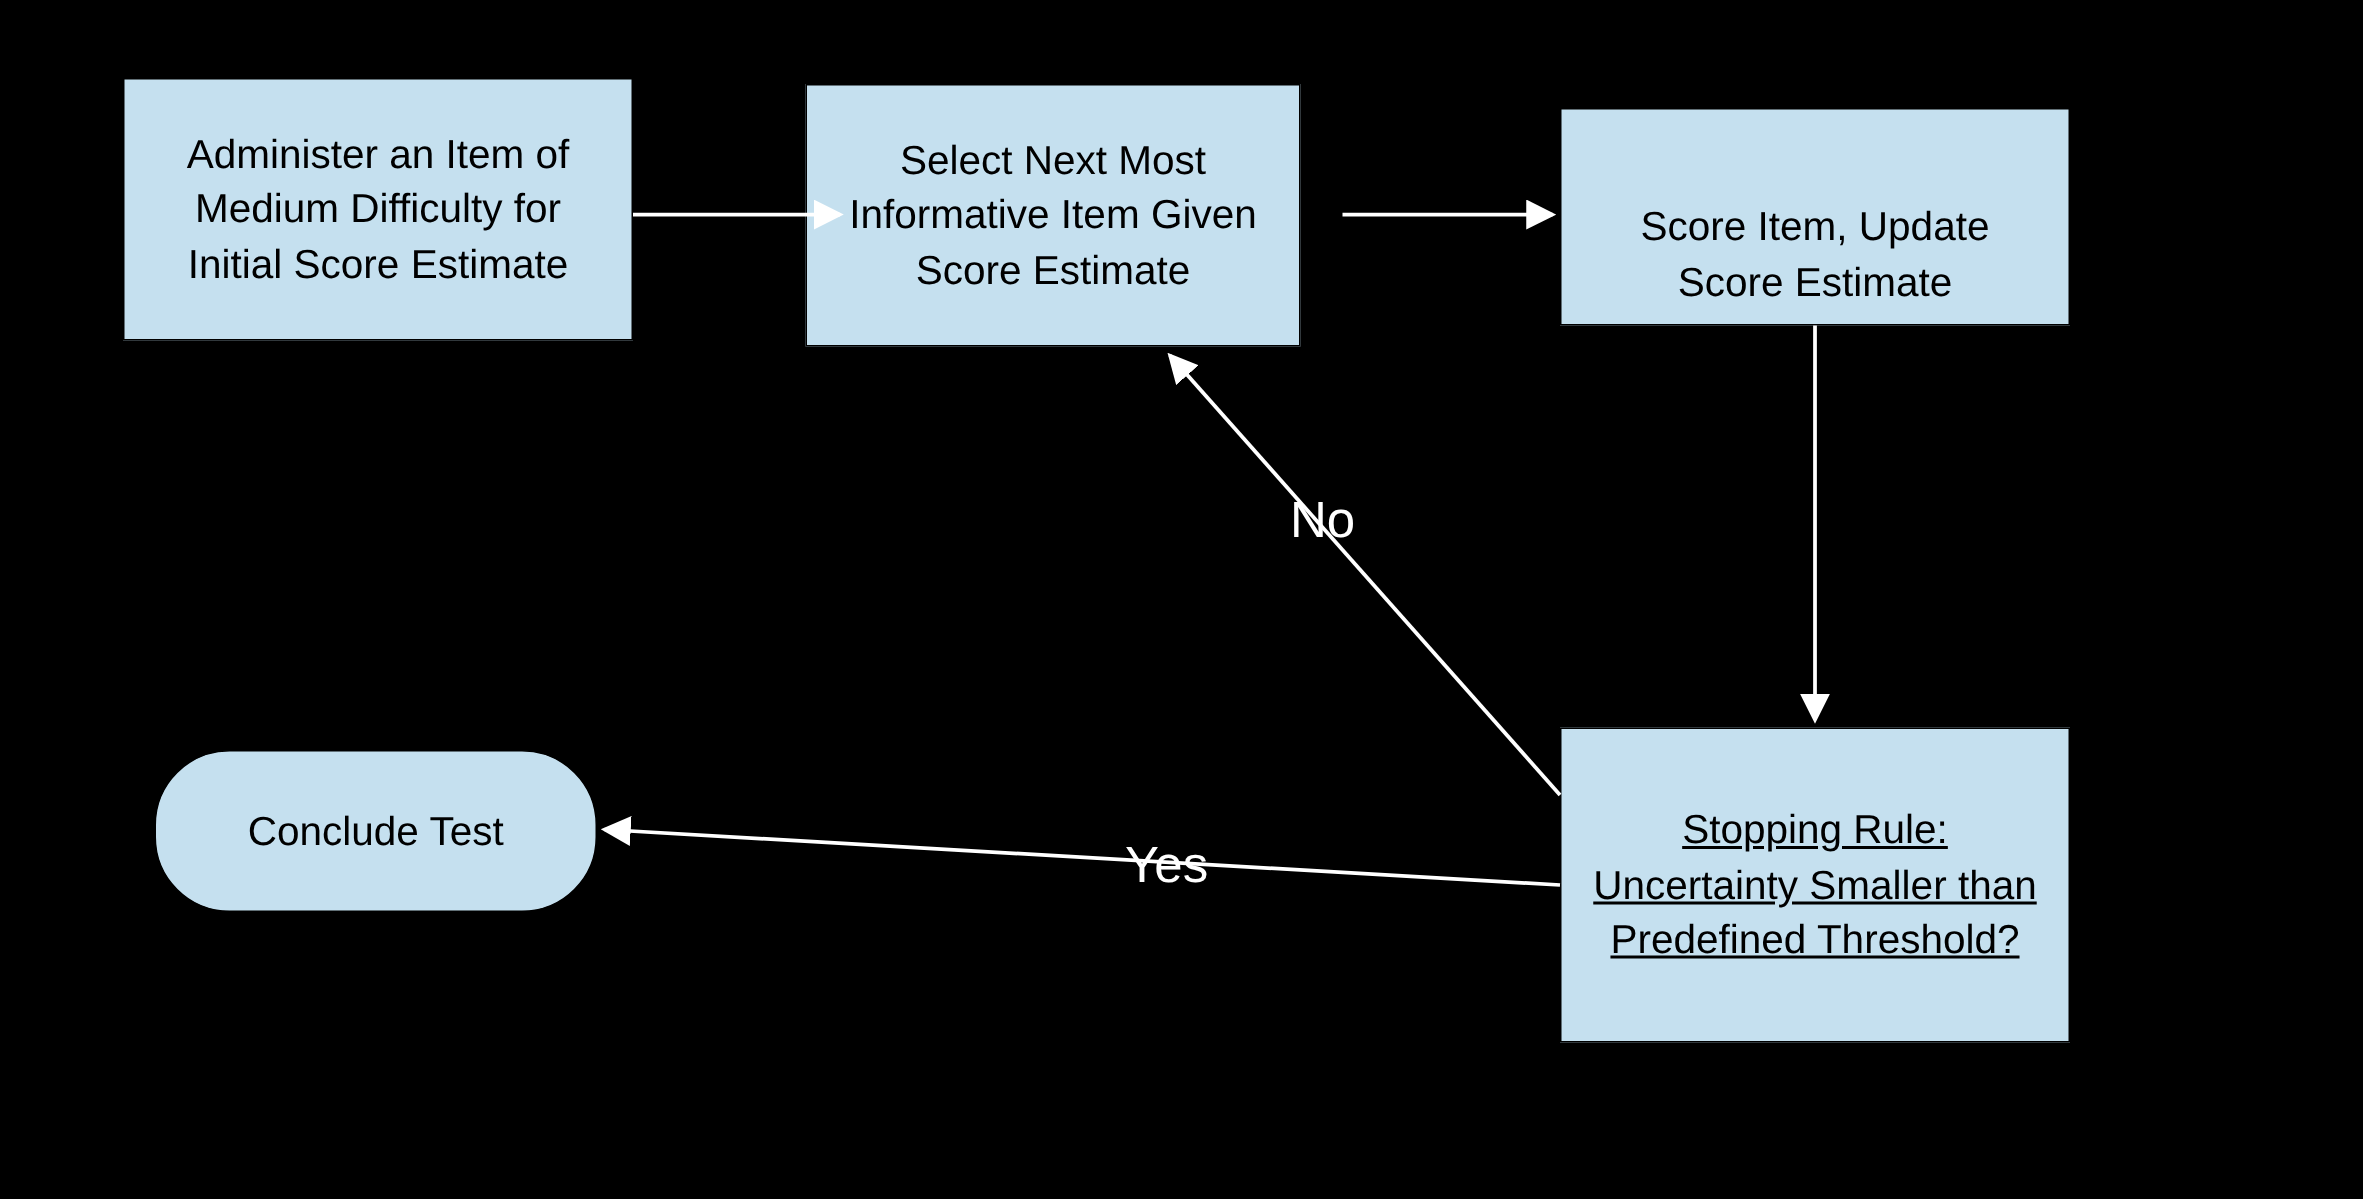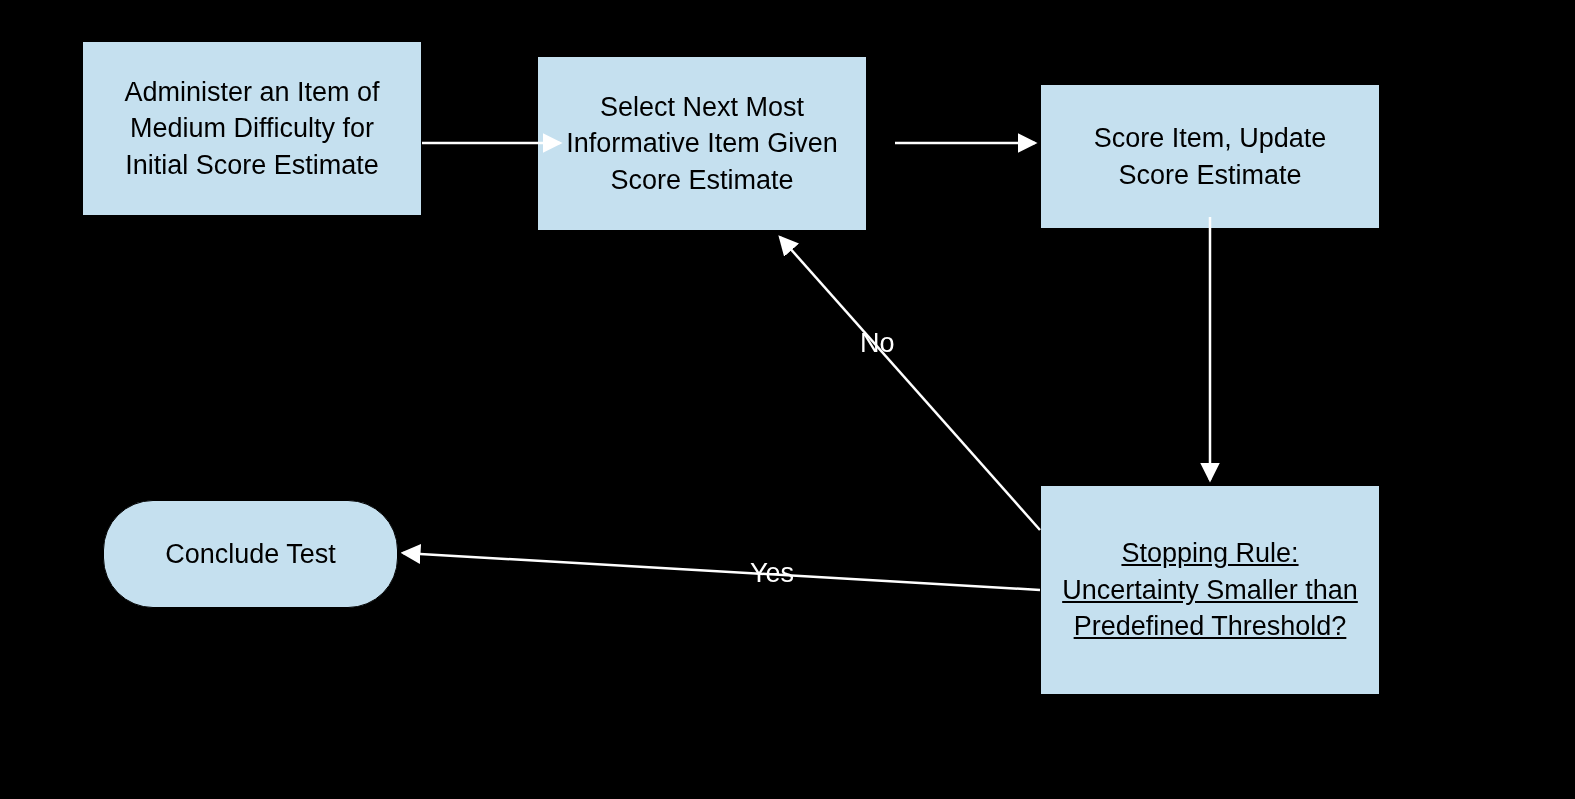--- a/index.html
+++ b/index.html
@@ -34,35 +34,35 @@
       position: absolute;
       top: 0;
       left: 0;
       width: 1575px;
       height: 799px;
       pointer-events: none;
     }
     .edge-label {
       position: absolute;
       color: #ffffff;
-      font-size: 27px;
+      font-size: 34px;
     }
   </style>
 </head>
 <body>
 
-<div class="box" style="left:82px; top:41px; width:340px; height:175px;">
+<div class="box" style="left:82px; top:52px; width:340px; height:175px;">
   <span>Administer an Item of Medium Difficulty for Initial Score Estimate</span>
 </div>
 
 <div class="box" style="left:537px; top:56px; width:330px; height:175px;">
   <span>Select Next Most Informative Item Given Score Estimate</span>
 </div>
 
-<div class="box" style="left:1040px; top:84px; width:340px; height:145px;">
+<div class="box" style="left:1040px; top:72px; width:340px; height:145px;align-items:flex-end;">
   <span>Score Item, Update Score Estimate</span>
 </div>
 
 <div class="box" style="left:1040px; top:485px; width:340px; height:210px;text-decoration:underline;">
   <span>Stopping Rule: Uncertainty Smaller than Predefined Threshold?</span>
 </div>
 
 <div class="box rounded" style="left:103px; top:500px; width:295px; height:108px;">
   <span>Conclude Test</span>
 </div>

